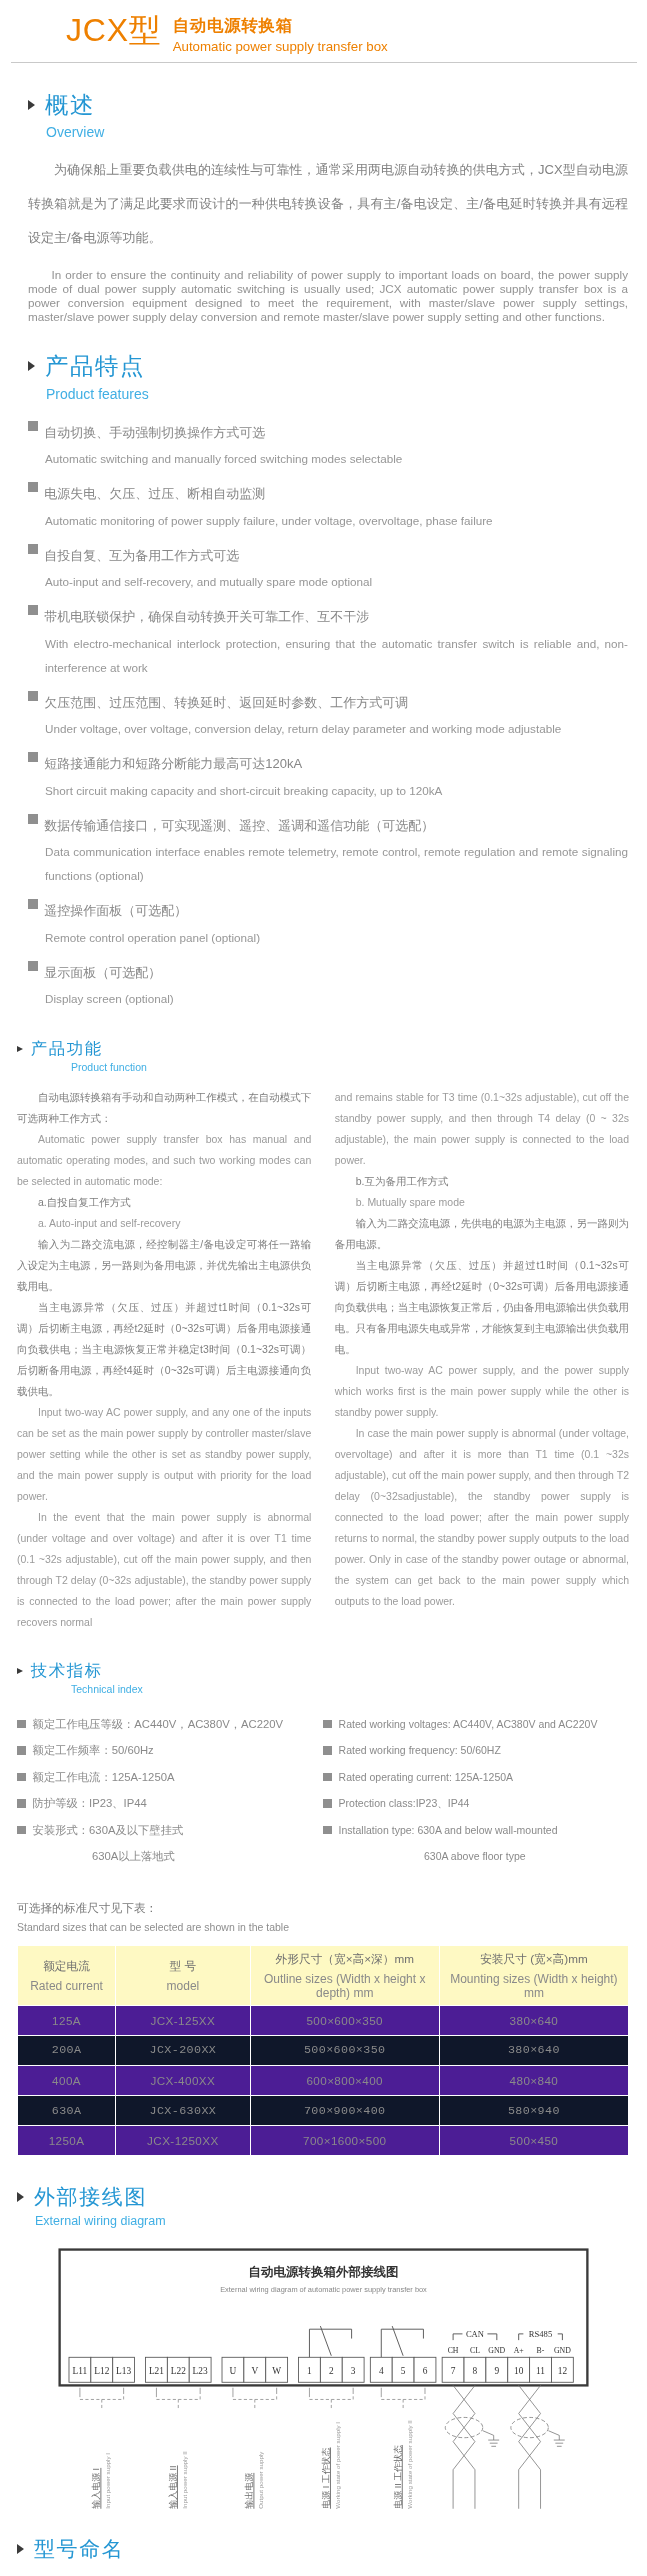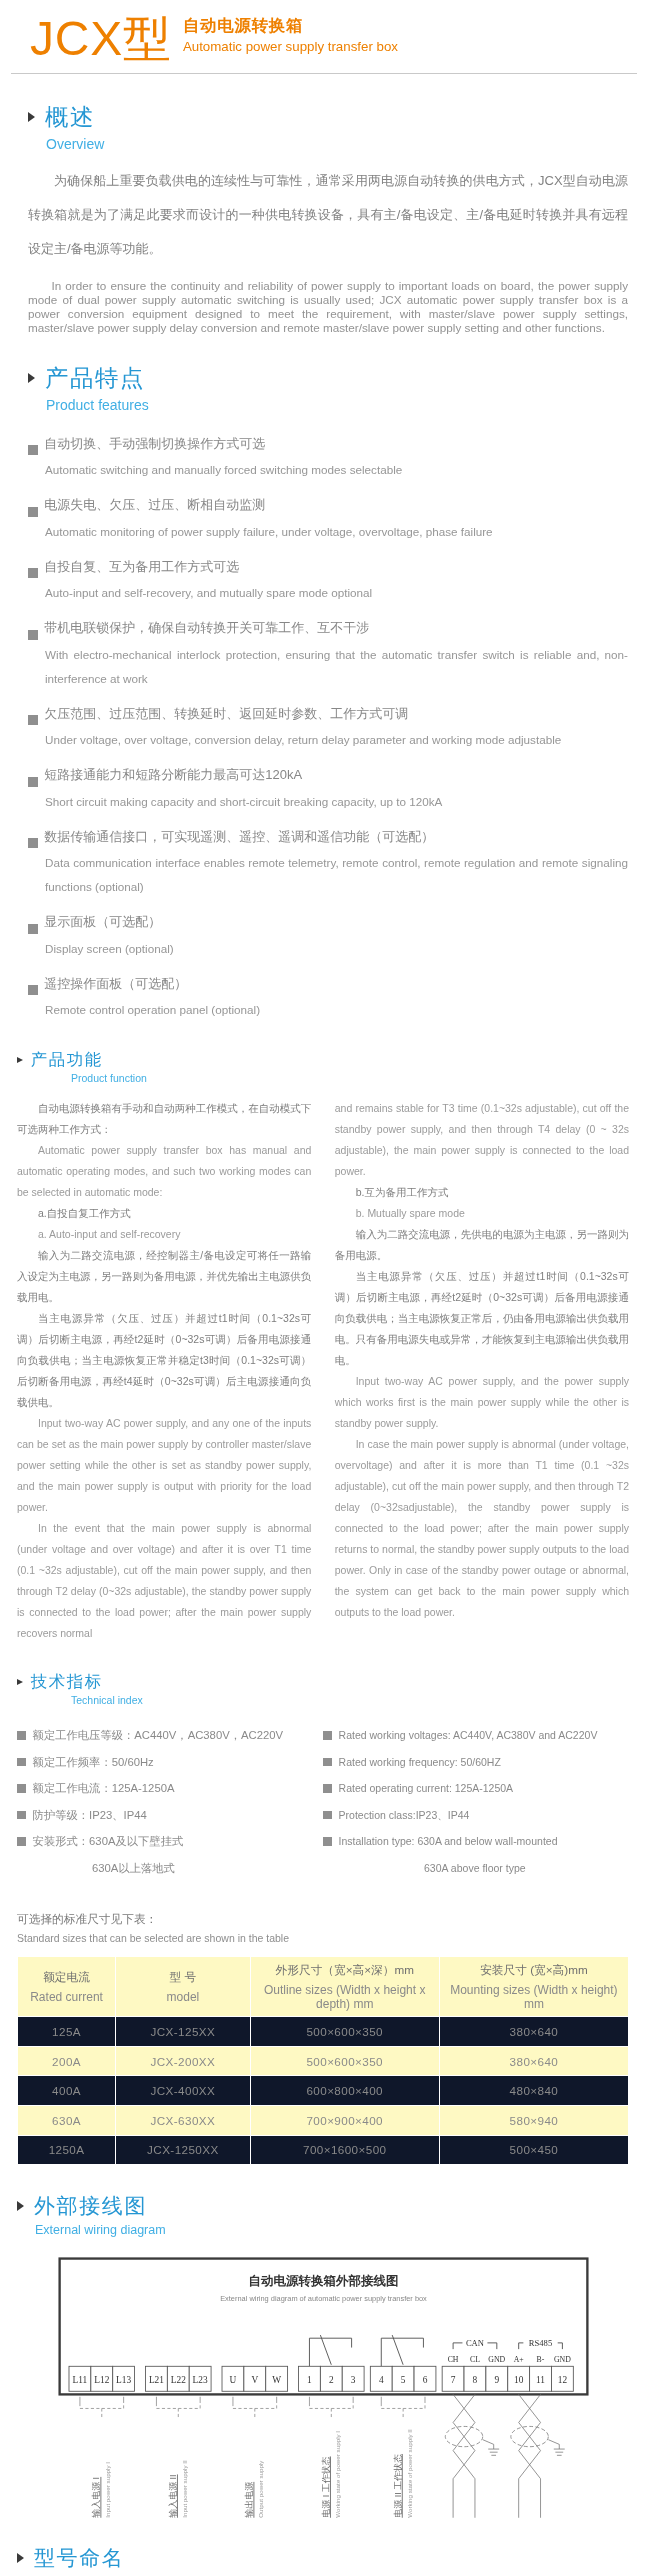--- a/index.html
+++ b/index.html
@@ -1,21 +1,21 @@
 <!DOCTYPE html>
 <html style="font-size:12.5px"><head>
 <meta charset="utf-8">
 <style>
   html,body{margin:0;padding:0;background:#fff;}
   body{width:648px;font-family:"Liberation Sans","DejaVu Sans",sans-serif;color:#808080;}
   .page{width:648px;overflow:hidden;background:#fff;}
 
   
   .doc-header{display:flex;align-items:flex-start;padding:12.5px 0 0 30px;}
-  .brand{font-size:48px;color:#ee8000;letter-spacing:0.8px;line-height:1.1;}
+  .brand{font-size:32px;color:#ee8000;letter-spacing:0.8px;line-height:1.1;margin-left:36px;}
   .brand-titles{margin-left:11px;padding-top:2.3px;}
   .brand-zh{font-size:16.4px;font-weight:bold;color:#ee8000;letter-spacing:0.8px;}
   .brand-en{font-size:13.3px;color:#ee8000;margin-top:2.3px;}
   .top-rule{border:none;border-top:0.8px solid #c9c9c9;margin:7.8px 11px 0 11px;}
 
   
   .sec{padding-left:28px;padding-right:20px;}
   .sec-narrow{padding-left:17px;padding-right:19px;}
   .sec-head{margin-top:26.5px;}
   .head-row{display:flex;align-items:center;}
@@ -26,21 +26,21 @@
   .sec-head.small .head-zh{font-size:16.4px;}
   .sec-head.small .head-en{font-size:10.5px;margin-left:14px;margin-top:1.6px;padding-left:40px;}
 
   
   .para-zh{font-size:13px;color:#828282;line-height:34px;text-align:justify;text-indent:2em;margin-top:12.5px;}
   .para-en{font-size:11.7px;color:#939393;line-height:14px;text-align:justify;text-indent:2em;margin-top:3px;}
 
   
   .feat-list{margin-top:19px;}
   .feat{margin-bottom:11px;}
-  .feat-zh{display:flex;align-items:flex-end;font-size:13px;color:#878787;line-height:23.4px;}
+  .feat-zh{display:flex;align-items:flex-start;font-size:13px;color:#878787;line-height:23.4px;}
   .bullet{width:10px;height:10px;background:#8f8f8f;margin-right:6.2px;flex:0 0 auto;}
   .feat-en{font-size:11.7px;color:#979797;line-height:24px;margin:3.1px 0 7.8px 17px;text-align:justify;}
 
   
   .twocol{display:flex;gap:23.4px;margin-top:14px;}
   .col{flex:1 1 0;}
   .fn-p{font-size:10.5px;line-height:21px;text-align:justify;text-indent:2em;margin:0;}
   .fn-p.zh{color:#7e7e7e;}
   .fn-p.en{color:#9b9b9b;}
   .fn-p.noindent{text-indent:0;}
@@ -56,22 +56,22 @@
   .tech-col.en-col .tech-line{font-size:10.5px;}
 
   
   .tbl-intro-zh{font-size:11.7px;color:#7a7a7a;margin-top:31px;}
   .tbl-intro-en{font-size:10.5px;color:#8e8e8e;margin-top:4.7px;}
   table.sizes{border-collapse:separate;border-spacing:1.6px;width:100%;margin-top:12.5px;}
   table.sizes th{background:#fef9c3;font-weight:normal;padding:5.5px 3.1px;}
   table.sizes th .h-zh{font-size:11.7px;color:#6f6f6f;}
   table.sizes th .h-en{font-size:12px;color:#8a8a8a;margin-top:5px;}
   table.sizes td{text-align:center;font-size:11.7px;color:#8a8a8a;padding:7.8px 3.1px;letter-spacing:0.4px;}
-  table.sizes tr.odd td{background:#0f172a;}
-  table.sizes tr.even td{background:#fef9c3;}
+  table.sizes tr.odd td{background:#4c1d95;}
+  table.sizes tr.even td{background:#0f172a;font-family:Liberation Mono, monospace;}
   .c1{width:16%;}.c2{width:22%;}.c3{width:31%;}.c4{width:31%;}
 
   
   .wiring-wrap{display:flex;justify-content:center;margin-top:20px;}
 </style>
 </head>
 <body>
 
 <div class="page">
 
@@ -150,30 +150,30 @@
       <div class="feat">
         <div class="feat-zh">
             <span class="bullet"></span>
             <span>数据传输通信接口，可实现遥测、遥控、遥调和遥信功能（可选配）</span>
           </div>
         <div class="feat-en">Data communication interface enables remote telemetry, remote control, remote regulation and remote signaling functions (optional)</div>
       </div>
       <div class="feat">
         <div class="feat-zh">
             <span class="bullet"></span>
+            <span>遥控操作面板（可选配）</span>
+          </div>
+        <div class="feat-en">Remote control operation panel (optional)</div>
+      </div>
+      <div class="feat">
+        <div class="feat-zh">
+            <span class="bullet"></span>
             <span>显示面板（可选配）</span>
           </div>
         <div class="feat-en">Display screen (optional)</div>
-      </div>
-      <div class="feat">
-        <div class="feat-zh">
-            <span class="bullet"></span>
-            <span>遥控操作面板（可选配）</span>
-          </div>
-        <div class="feat-en">Remote control operation panel (optional)</div>
       </div>
     </div>
   </div>
 
   <div class="sec-narrow">
     <div class="sec-head small">
       <div class="head-row">
         <span class="arrow small"></span>
         <span class="head-zh">产品功能</span>
       </div>

